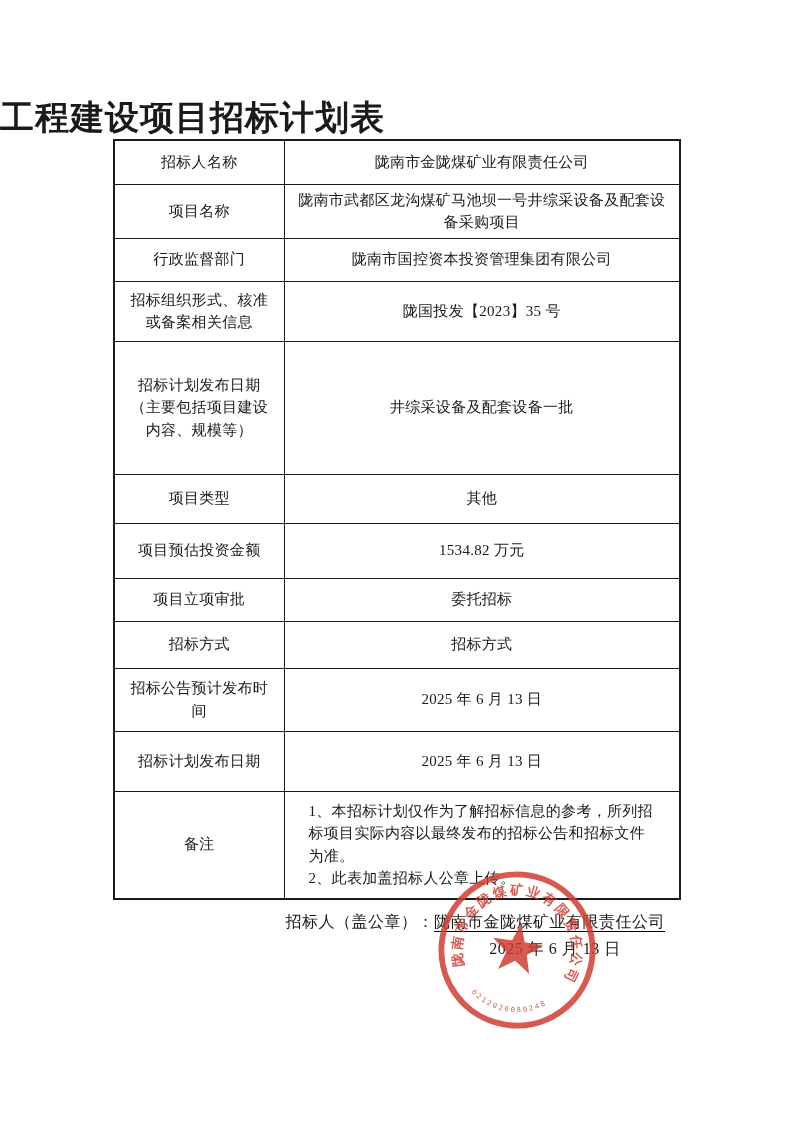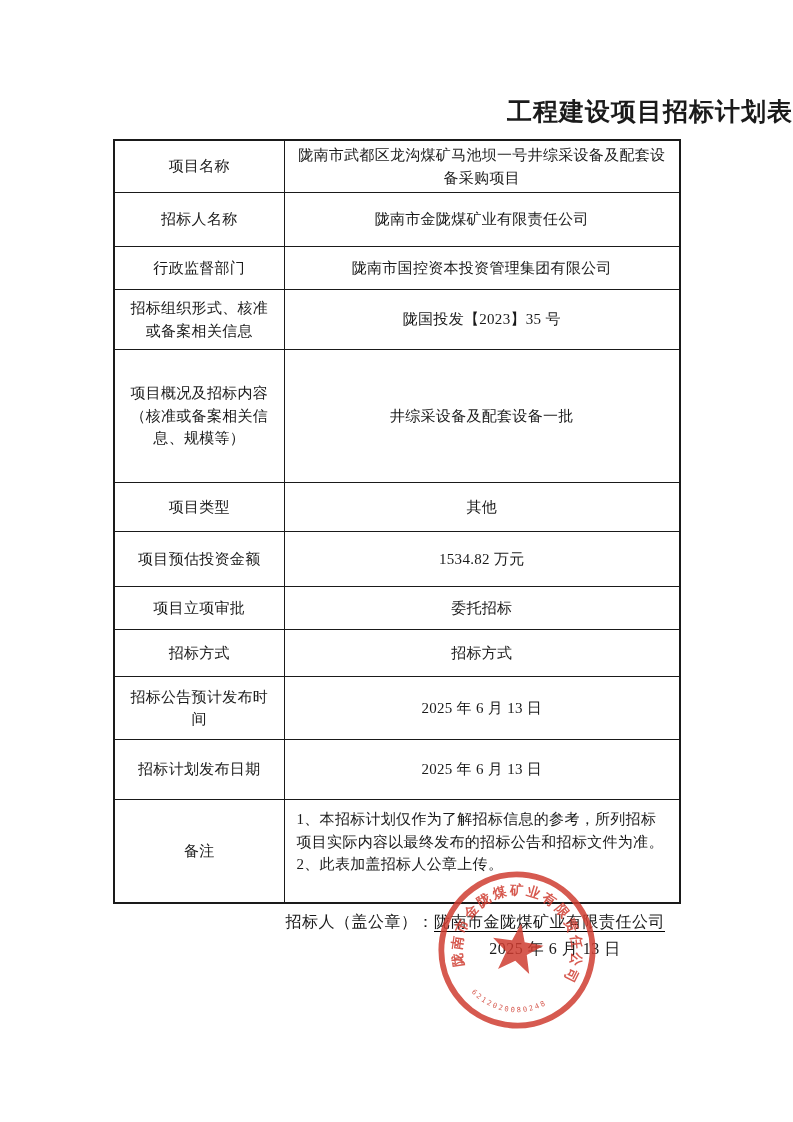--- a/index.html
+++ b/index.html
@@ -4,21 +4,21 @@
 <style>
   * { margin:0; padding:0; box-sizing:border-box; }
   html,body { background:#ffffff; }
   body { font-family:"Liberation Serif","DejaVu Serif",serif; color:#1a1a1a; }
   .page {
     position:relative; width:793px; height:1122px; background:#ffffff;
     overflow:hidden; margin:0 auto;
   }
   .title {
     position:absolute; top:95px; left:0; width:100%;
-    text-align:right; font-size:25px; font-weight:bold; letter-spacing:1px;
+    text-align:left; font-size:34px; font-weight:bold; letter-spacing:1px;
   }
   table.tbl {
     position:absolute; top:139px; left:113px; width:568px;
     border-collapse:collapse; table-layout:fixed;
     border:2px solid #1a1a1a;
   }
   .tbl td {
     border:1px solid #1a1a1a;
     font-size:15px; line-height:1.5; letter-spacing:0.3px;
     vertical-align:middle; padding:3px 10px;
@@ -31,21 +31,21 @@
   .tbl tr:nth-child(4){height:60px}
   .tbl tr:nth-child(5){height:133px}
   .tbl tr:nth-child(6){height:49px}
   .tbl tr:nth-child(7){height:55px}
   .tbl tr:nth-child(8){height:43px}
   .tbl tr:nth-child(9){height:47px}
   .tbl tr:nth-child(10){height:63px}
   .tbl tr:nth-child(11){height:60px}
   .tbl tr:nth-child(12){height:103px}
   .tbl tr:nth-child(12) td.val {
-    text-align:left; white-space:pre-line; vertical-align:top; padding:8px 12px;
+    text-align:left; white-space:pre-line; vertical-align:top; padding:8px 24px;
   }
   .sig-line {
     position:absolute; top:912px; right:128px;
     font-size:16px; letter-spacing:0.5px; white-space:nowrap;
   }
   .sig-name { border-bottom:1.5px solid #000; padding-bottom:1px; }
   .sig-date {
     position:absolute; top:939px; left:440px; width:230px;
     text-align:center; font-size:16px; letter-spacing:0.5px;
   }
@@ -64,37 +64,37 @@
 </head>
 <body>
 
 <div class="page">
 
   <div class="title">工程建设项目招标计划表</div>
 
   <table class="tbl">
     <tbody>
       <tr>
+        <td class="lbl">招标人名称</td>
+        <td class="val">陇南市金陇煤矿业有限责任公司</td>
+      </tr>
+      <tr>
         <td class="lbl">项目名称</td>
         <td class="val">陇南市武都区龙沟煤矿马池坝一号井综采设备及配套设备采购项目</td>
-      </tr>
-      <tr>
-        <td class="lbl">招标人名称</td>
-        <td class="val">陇南市金陇煤矿业有限责任公司</td>
       </tr>
       <tr>
         <td class="lbl">行政监督部门</td>
         <td class="val">陇南市国控资本投资管理集团有限公司</td>
       </tr>
       <tr>
         <td class="lbl">招标组织形式、核准或备案相关信息</td>
         <td class="val">陇国投发【2023】35 号</td>
       </tr>
       <tr>
-        <td class="lbl">项目概况及招标内容（核准或备案相关信息、规模等）</td>
+        <td class="lbl">招标计划发布日期（主要包括项目建设内容、规模等）</td>
         <td class="val">井综采设备及配套设备一批</td>
       </tr>
       <tr>
         <td class="lbl">项目类型</td>
         <td class="val">其他</td>
       </tr>
       <tr>
         <td class="lbl">项目预估投资金额</td>
         <td class="val">1534.82 万元</td>
       </tr>

